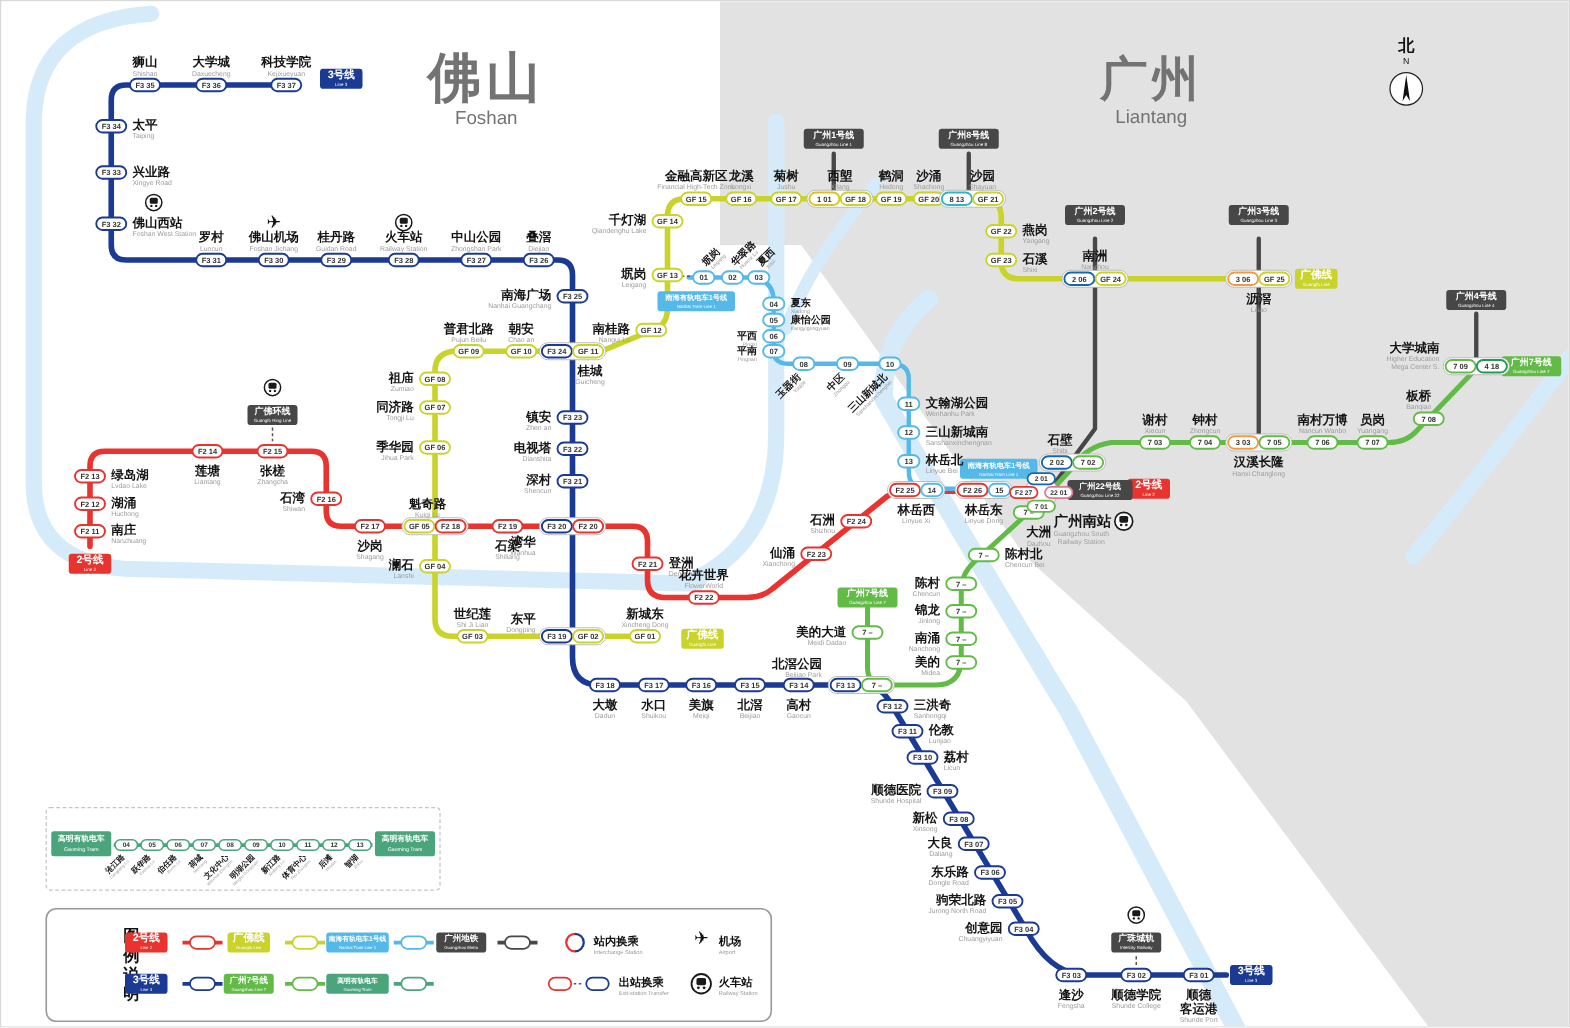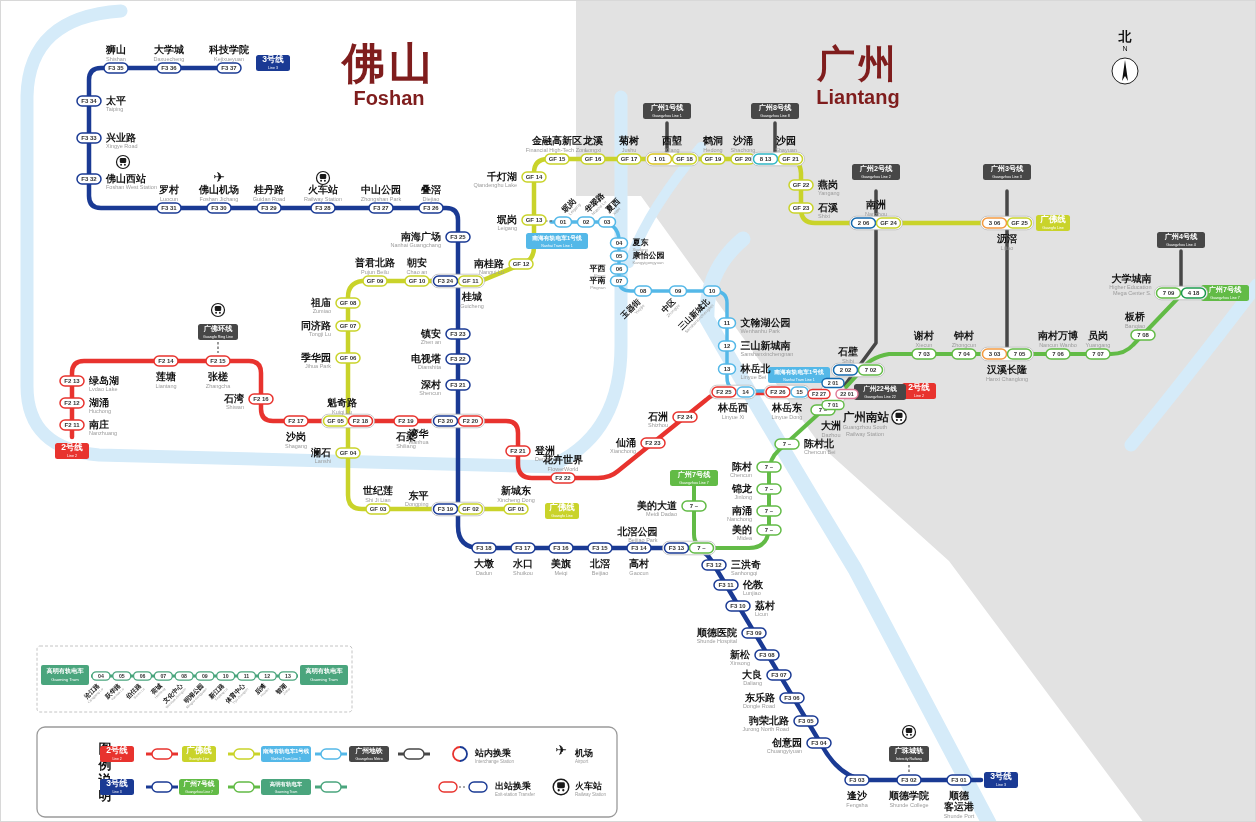--- a/index.html
+++ b/index.html
@@ -1,24 +1,24 @@
 <!DOCTYPE html>
 <html><head>
 <meta charset="utf-8">
 <style>
   html,body{margin:0;padding:0;background:#f4f4f4;}
   #canvas{position:relative;width:1256px;height:822px;background:#ffffff;overflow:hidden;
           font-family:"Liberation Sans","DejaVu Sans",sans-serif;border:1px solid #d8d8d8;box-sizing:border-box;}
   #map{position:absolute;left:0;top:0;}
-  .city{position:absolute;text-align:center;color:#7f1d1d;pointer-events:none;}
+  .city{position:absolute;text-align:center;color:#737373;pointer-events:none;}
   .city .cn{font-weight:bold;line-height:1.05;}
-  .city .en{font-size:20px;line-height:1.2;font-weight:bold;}
+  .city .en{font-size:15px;line-height:1.2;}
   .city-foshan{left:318px;top:40px;width:140px;}
   .city-foshan .cn{font-size:43px;letter-spacing:4px;}
-  .city-guangzhou{left:792px;top:44px;width:130px;}
+  .city-guangzhou{left:855px;top:44px;width:130px;}
   .city-guangzhou .cn{font-size:38px;letter-spacing:3px;}
 </style>
 </head>
 <body>
 
 <div id="canvas">
   <svg id="map" width="1256" height="822" viewBox="0 0 1256 822" xmlns="http://www.w3.org/2000/svg">
       <rect x="0" y="0" width="1256" height="822" fill="#ffffff"></rect>
       <polygon points="575,0 1256,0 1256,822 1143,822 948,560 820,445 640,195 575,195" fill="#e2e2e2"></polygon>
       <path d="M 120 10 Q 28 16 26 95 L 26 385 Q 26 448 98 454 L 556 466" fill="none" stroke="#d5ebf9" stroke-width="13" stroke-linecap="round"></path>

